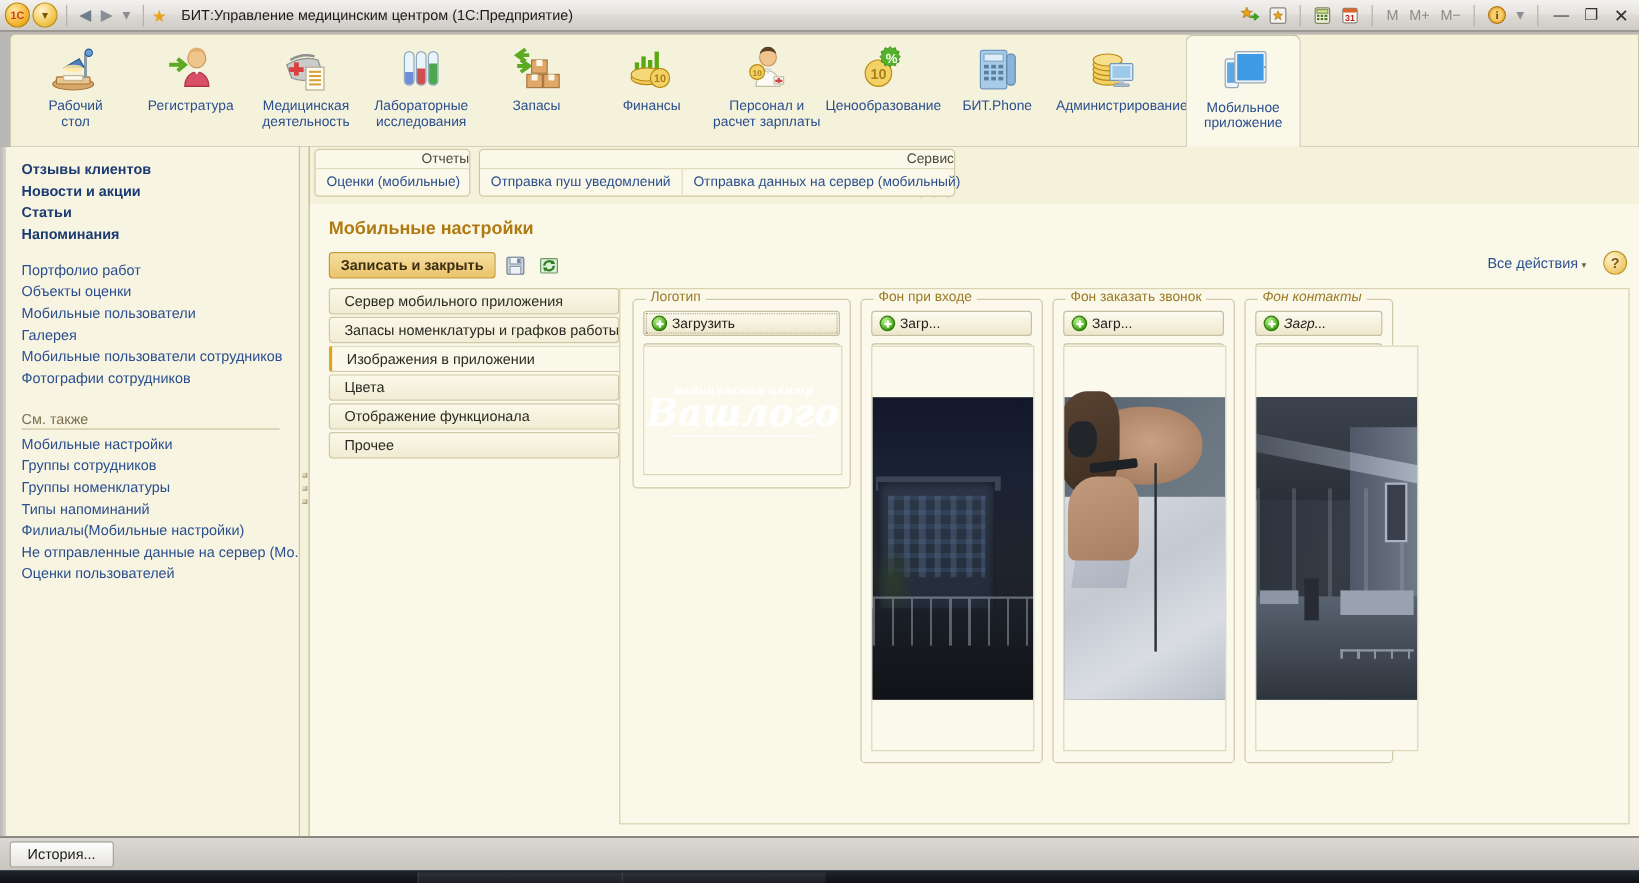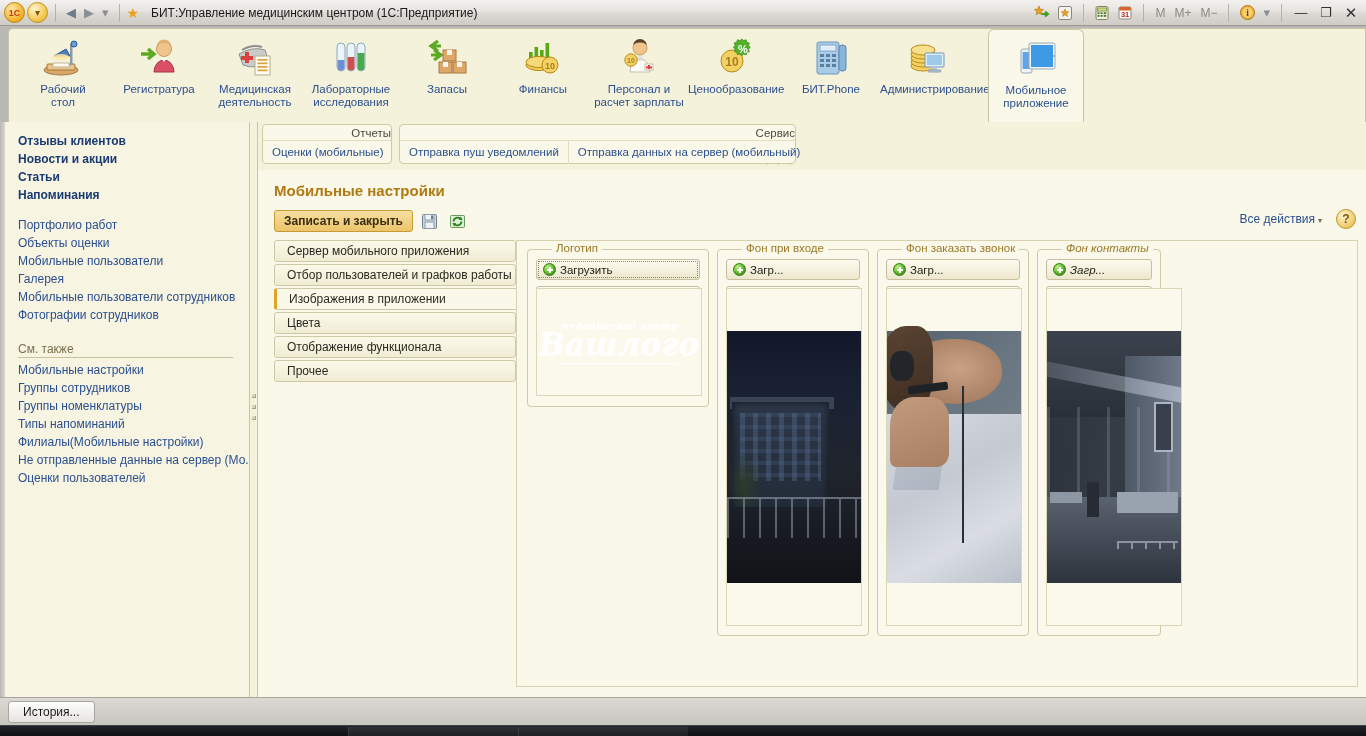--- a/index.html
+++ b/index.html
@@ -225,21 +225,21 @@
     position: absolute; left: 258px; top: 70px; right: 8px; bottom: 10px;
     border: 1px solid #d8d2b0;
     background: #faf8e8;
   }
   .fieldset {
     position: absolute; top: 8px;
     border: 1px solid #cfc9a6; border-radius: 4px;
     background: #fbf9ec;
   }
   .legend {
-    position: absolute; top: -8px; left: 24px;
+    position: absolute; top: -8px; left: 10px;
     background: #faf8e8; padding: 0 4px;
     font-size: 11.5px; color: #9a7a28;
     white-space: nowrap;
   }
   .fsbtns { display: flex; gap: 6px; padding: 9px 8px 0 8px; flex-direction: column; }
   .fbtn {
     background: linear-gradient(to bottom,#fdfbef,#ece7cd);
     border: 1px solid #c7c0a0; border-radius: 3px;
     height: 21px; display: flex; align-items: center;
     padding: 0 6px; gap: 4px;
@@ -790,21 +790,21 @@
     </div>
   </div>
 
   <div class="allact">
     <span>Все действия</span><span class="car">▾</span>
   </div>
   <div class="helpbtn">?</div>
 
   <div id="vtabs">
     <div class="vtab">Сервер мобильного приложения</div>
-    <div class="vtab">Отбор пользователей и графков работы</div>
+    <div class="vtab">Запасы номенклатуры и графков работы</div>
     <div class="vtab active">Изображения в приложении</div>
     <div class="vtab">Цвета</div>
     <div class="vtab">Отображение функционала</div>
     <div class="vtab">Прочее</div>
   </div>
   <div id="vtab-rightedge"></div>
 
   <div id="imgpanel">
 
     <div class="fieldset" style="left:10px; width:182px; height:158px;">

